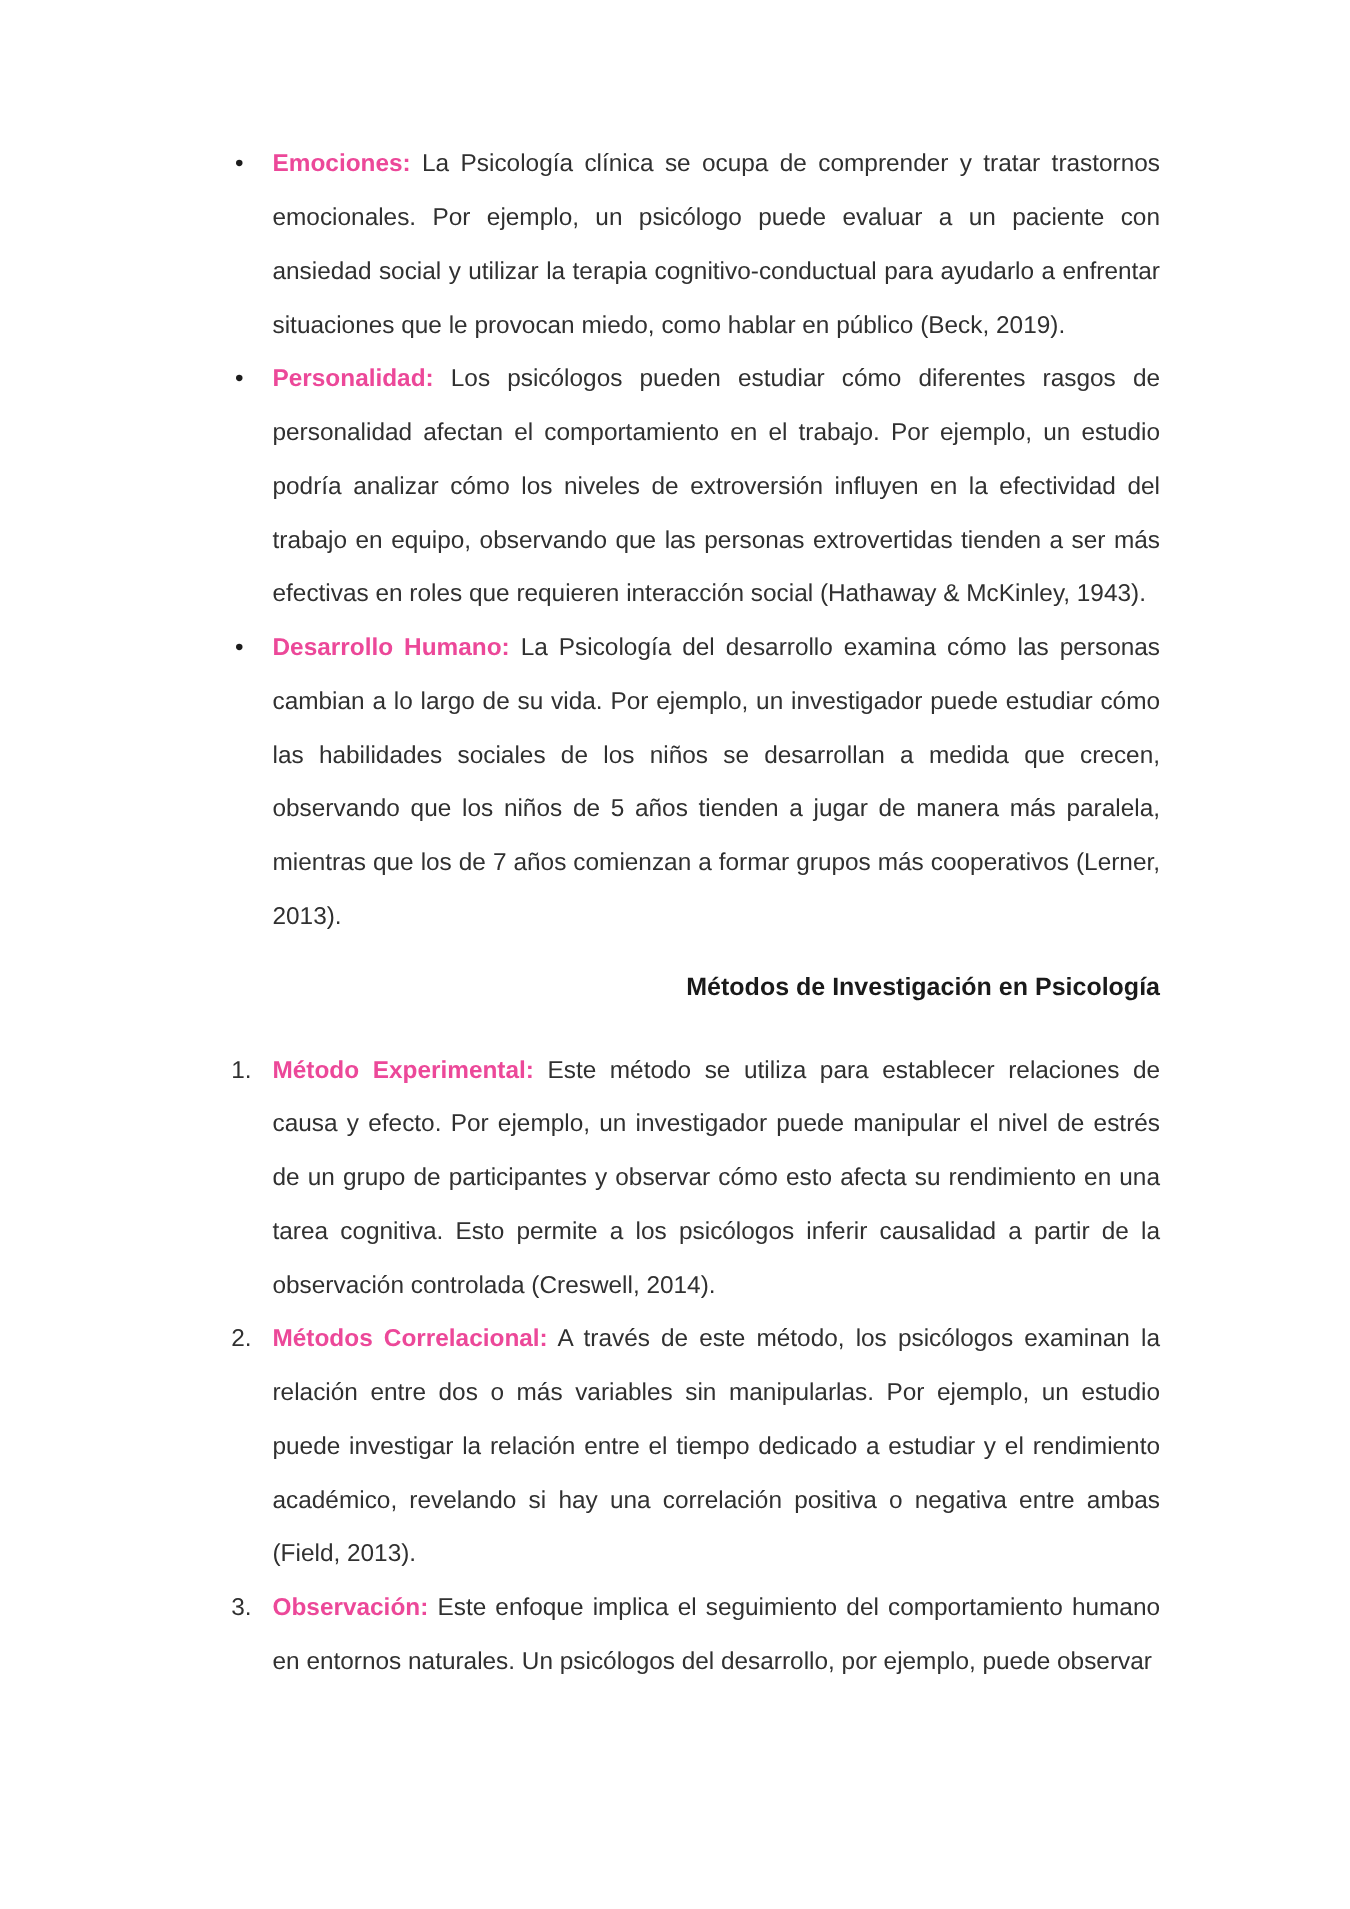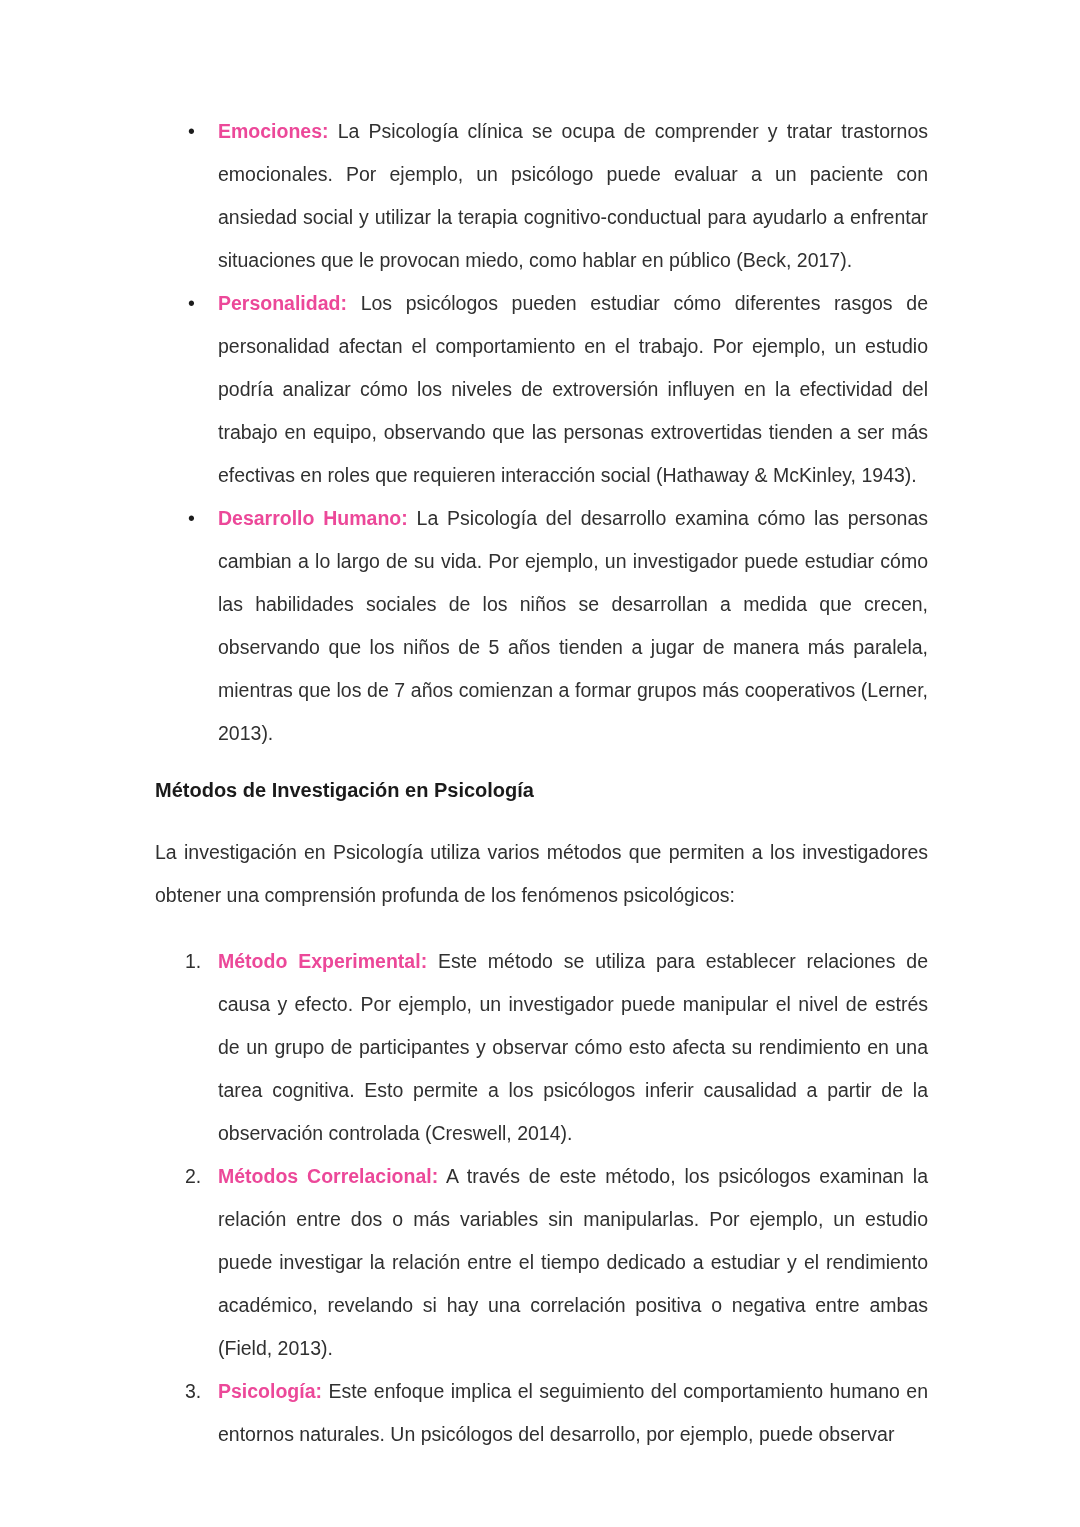--- a/index.html
+++ b/index.html
@@ -39,69 +39,68 @@
   .term {
     font-weight: bold;
     color: #ec4899;
   }
   .section-heading {
     margin: 14px 0 0 0;
     font-size: 20px;
     line-height: 43px;
     font-weight: bold;
     color: #1a1a1a;
-    text-align: left;
+    text-align: right;
   }
   .intro-paragraph {
     margin: 19px 0 0 0;
   }
   .numbered-list {
     margin-top: 23px;
   }
 </style>
 </head>
 <body>
 
 <div class="page">
 
   <div class="bullet-list">
 
     <div class="list-item">
       <span class="marker">•</span>
-      <span class="term">Emociones:</span><span class="body-text"> La Psicología clínica se ocupa de comprender y tratar trastornos emocionales. Por ejemplo, un psicólogo puede evaluar a un paciente con ansiedad social y utilizar la terapia cognitivo-conductual para ayudarlo a enfrentar situaciones que le provocan miedo, como hablar en público (Beck, 2017).</span>
+      <span class="term">Emociones:</span><span class="body-text"> La Psicología clínica se ocupa de comprender y tratar trastornos emocionales. Por ejemplo, un psicólogo puede evaluar a un paciente con ansiedad social y utilizar la terapia cognitivo-conductual para ayudarlo a enfrentar situaciones que le provocan miedo, como hablar en público (Beck, 2019).</span>
     </div>
 
     <div class="list-item">
       <span class="marker">•</span>
       <span class="term">Personalidad:</span><span class="body-text"> Los psicólogos pueden estudiar cómo diferentes rasgos de personalidad afectan el comportamiento en el trabajo. Por ejemplo, un estudio podría analizar cómo los niveles de extroversión influyen en la efectividad del trabajo en equipo, observando que las personas extrovertidas tienden a ser más efectivas en roles que requieren interacción social (Hathaway &amp; McKinley, 1943).</span>
     </div>
 
     <div class="list-item">
       <span class="marker">•</span>
       <span class="term">Desarrollo Humano:</span><span class="body-text"> La Psicología del desarrollo examina cómo las personas cambian a lo largo de su vida. Por ejemplo, un investigador puede estudiar cómo las habilidades sociales de los niños se desarrollan a medida que crecen, observando que los niños de 5 años tienden a jugar de manera más paralela, mientras que los de 7 años comienzan a formar grupos más cooperativos (Lerner, 2013).</span>
     </div>
 
   </div>
 
   <div class="section-heading">Métodos de Investigación en Psicología</div>
 
-  <p class="intro-paragraph">La investigación en Psicología utiliza varios métodos que permiten a los investigadores obtener una comprensión profunda de los fenómenos psicológicos:</p>
 
   <div class="numbered-list">
 
     <div class="list-item">
       <span class="marker num-marker">1.</span>
       <span class="term">Método Experimental:</span><span class="body-text"> Este método se utiliza para establecer relaciones de causa y efecto. Por ejemplo, un investigador puede manipular el nivel de estrés de un grupo de participantes y observar cómo esto afecta su rendimiento en una tarea cognitiva. Esto permite a los psicólogos inferir causalidad a partir de la observación controlada (Creswell, 2014).</span>
     </div>
 
     <div class="list-item">
       <span class="marker num-marker">2.</span>
       <span class="term">Métodos Correlacional:</span><span class="body-text"> A través de este método, los psicólogos examinan la relación entre dos o más variables sin manipularlas. Por ejemplo, un estudio puede investigar la relación entre el tiempo dedicado a estudiar y el rendimiento académico, revelando si hay una correlación positiva o negativa entre ambas (Field, 2013).</span>
     </div>
 
     <div class="list-item">
       <span class="marker num-marker">3.</span>
-      <span class="term">Psicología:</span><span class="body-text"> Este enfoque implica el seguimiento del comportamiento humano en entornos naturales. Un psicólogos del desarrollo, por ejemplo, puede observar</span>
+      <span class="term">Observación:</span><span class="body-text"> Este enfoque implica el seguimiento del comportamiento humano en entornos naturales. Un psicólogos del desarrollo, por ejemplo, puede observar</span>
     </div>
 
   </div>
 
 </div>
 
 </body></html>

